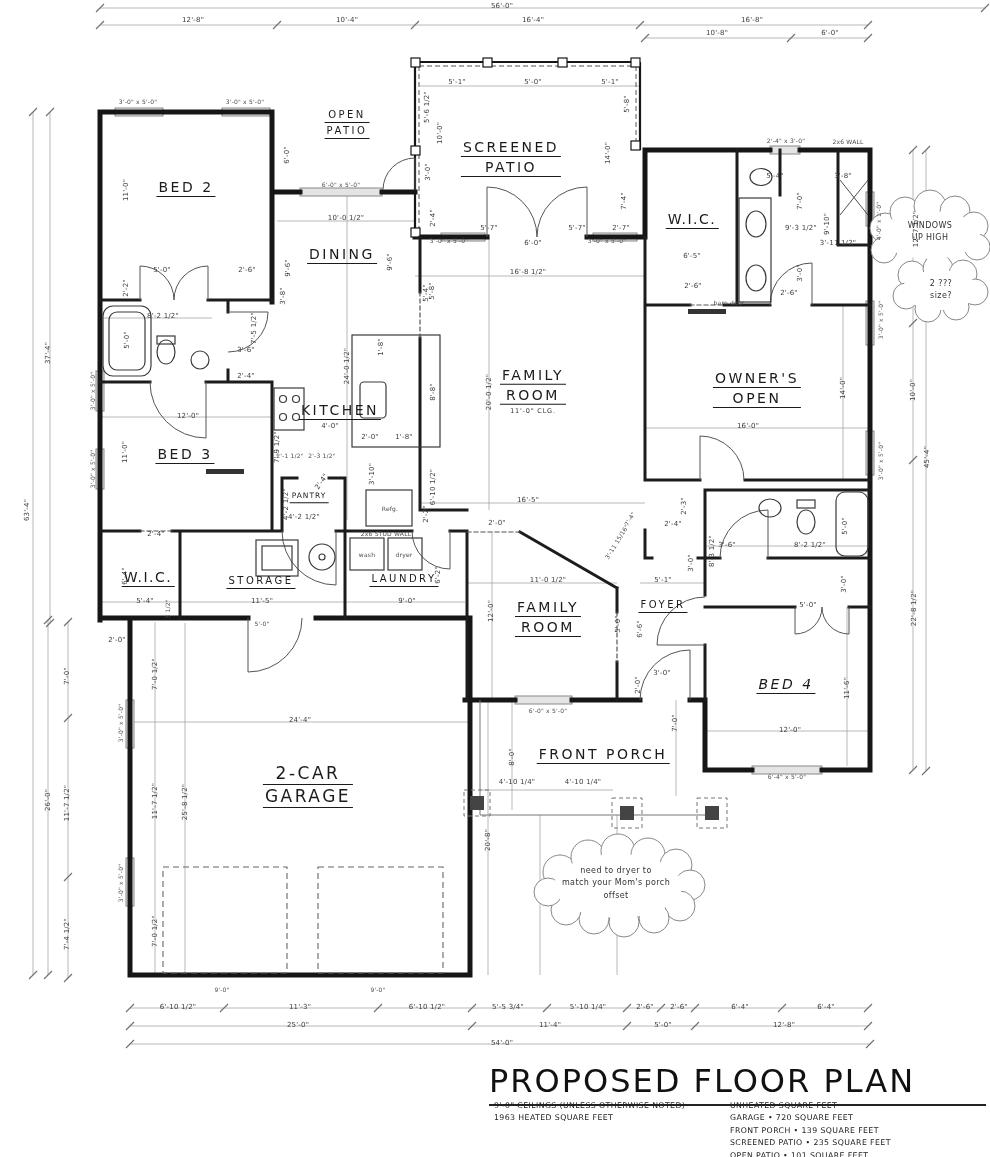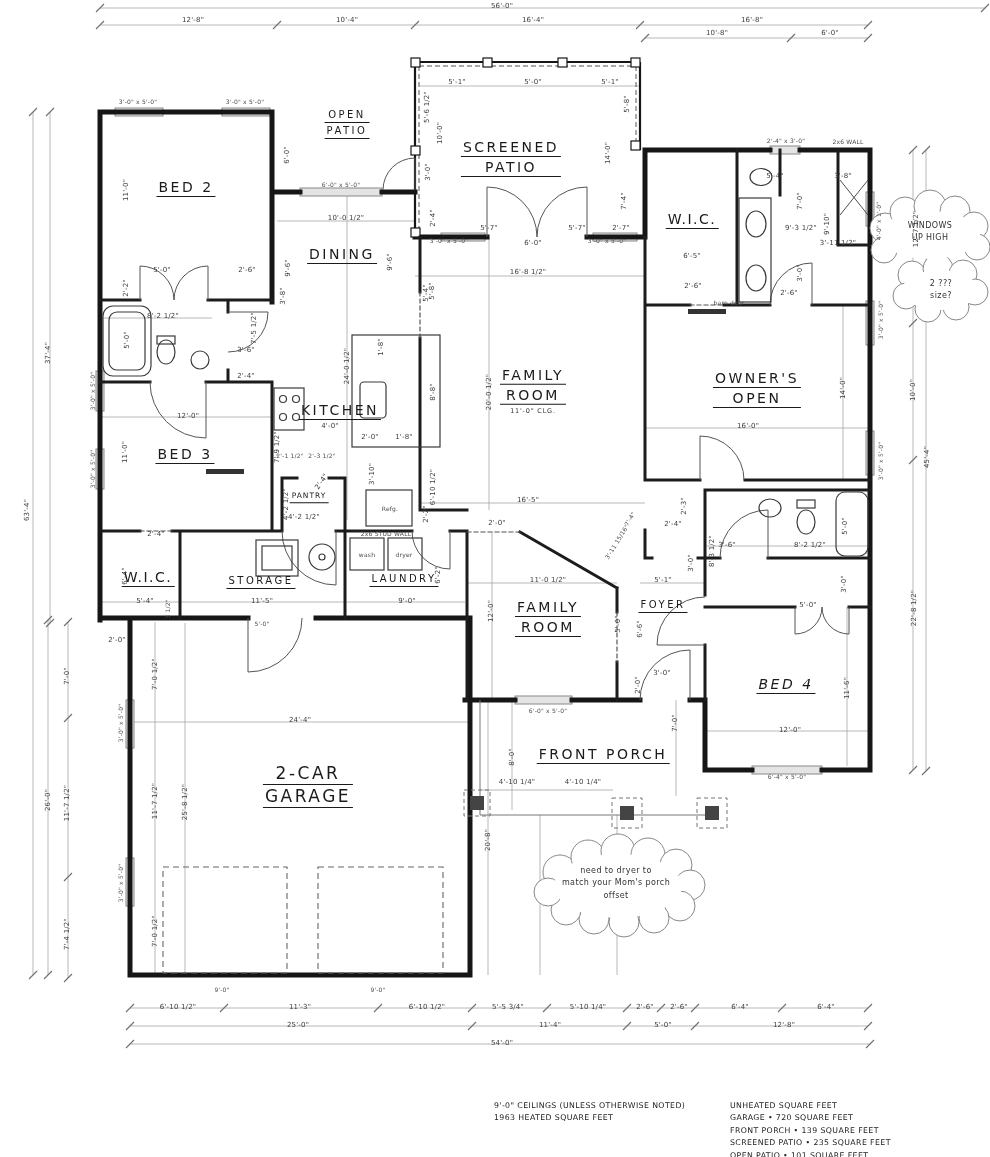--- a/index.html
+++ b/index.html
@@ -454,20 +454,21 @@
         <div>2 ???</div>
         <div>size?</div>
       </div>
       <div class="cloudtext" style="left: 616px; top: 884px;">
         <div>need to dryer to</div>
         <div>match your Mom's porch</div>
         <div>offset</div>
       </div>
     </div>
 
+  <div class="tb-title">PROPOSED FLOOR PLAN</div>
   <div class="tb-notes" style="left:494px;top:1100px;" id="notes-left">
       <div>9'-0" CEILINGS (UNLESS OTHERWISE NOTED)</div>
       <div>1963 HEATED SQUARE FEET</div>
     </div>
   <div class="tb-notes" style="left:730px;top:1100px;" id="notes-right">
       <div>UNHEATED SQUARE FEET</div>
       <div>GARAGE • 720 SQUARE FEET</div>
       <div>FRONT PORCH • 139 SQUARE FEET</div>
       <div>SCREENED PATIO • 235 SQUARE FEET</div>
       <div>OPEN PATIO • 101 SQUARE FEET</div>

